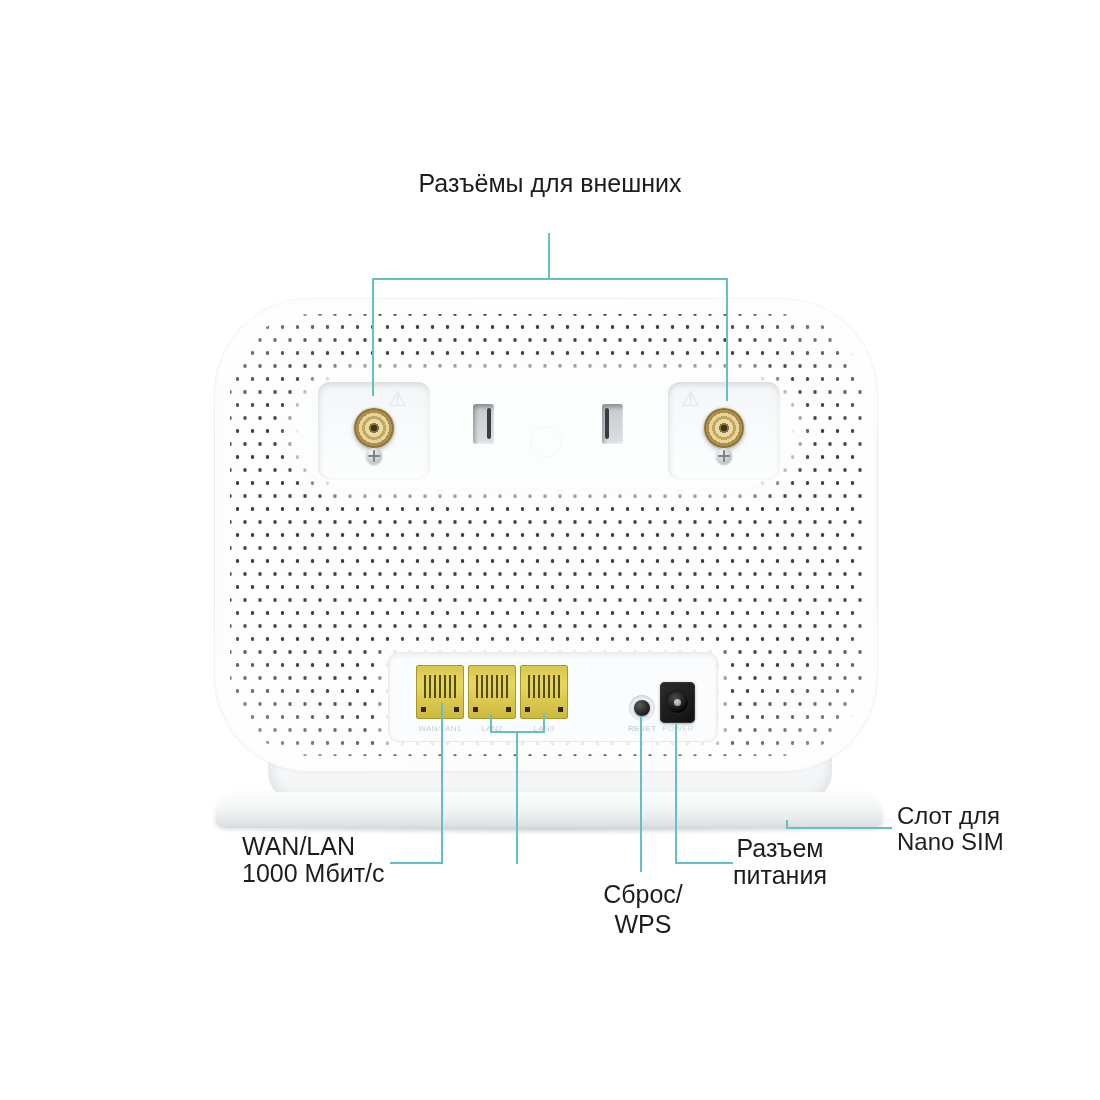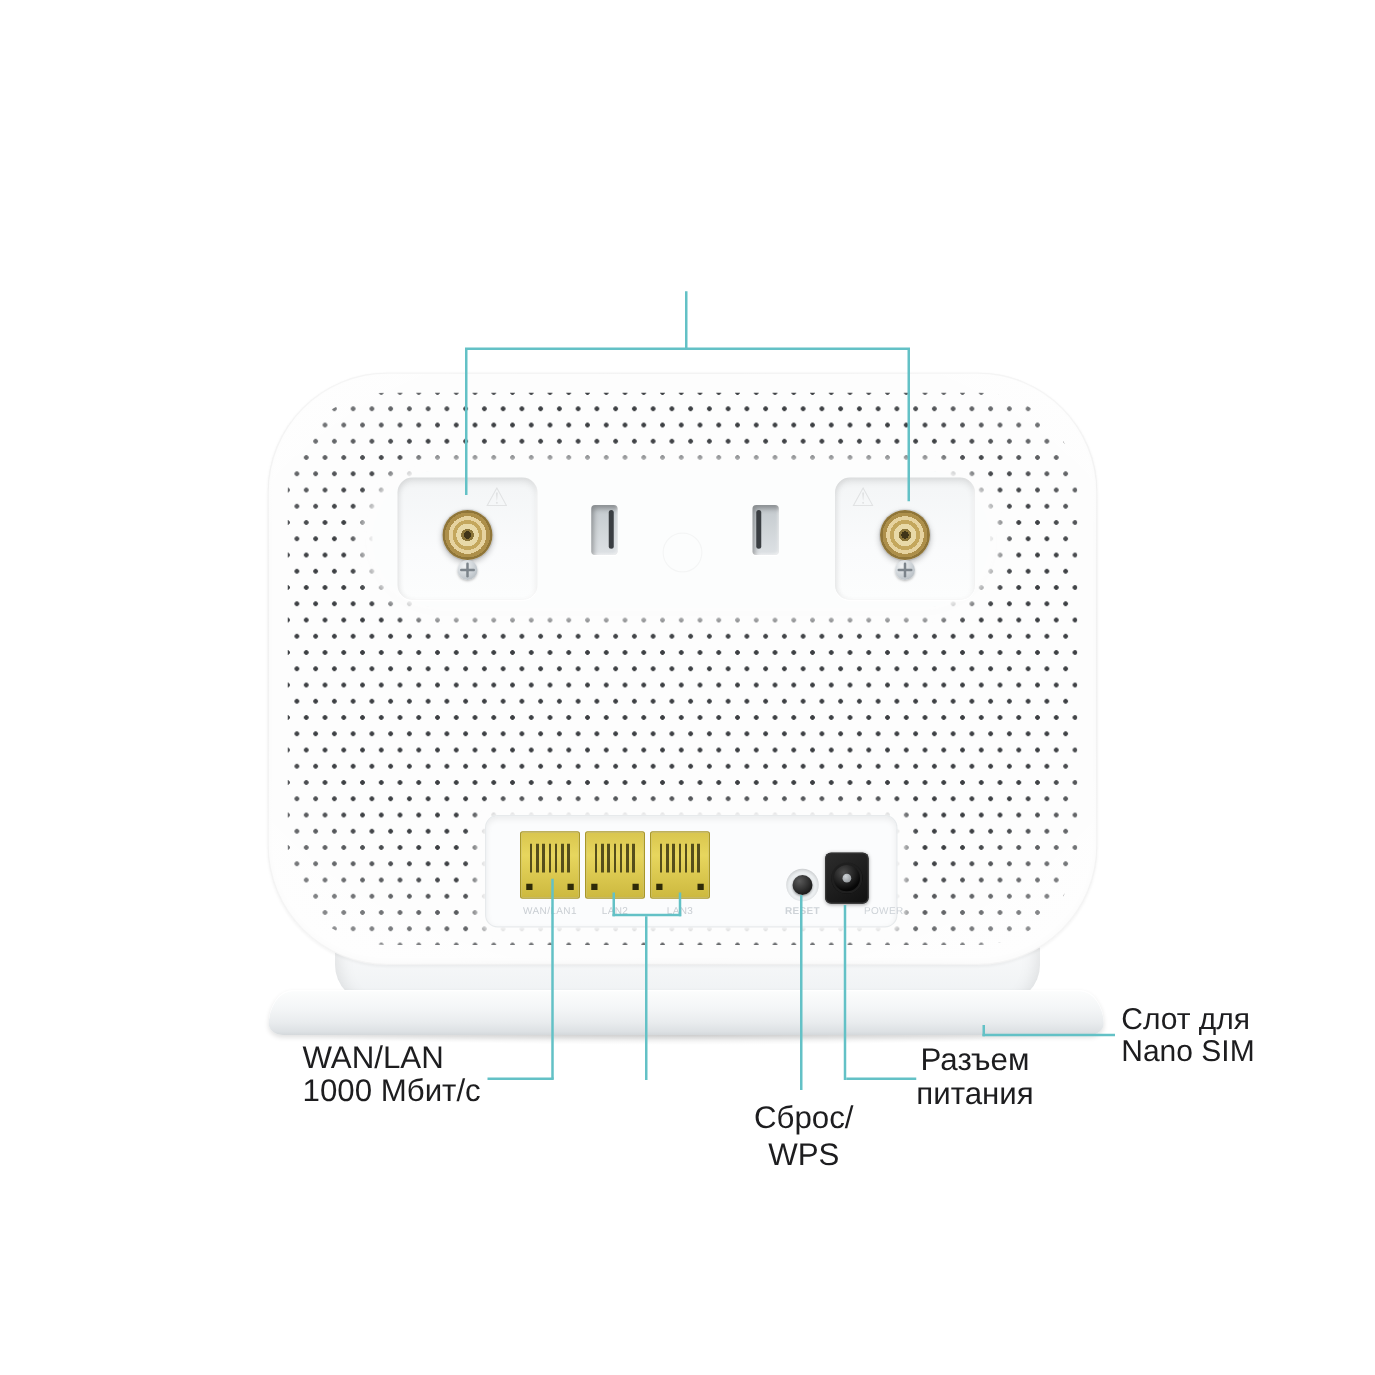--- a/index.html
+++ b/index.html
@@ -82,21 +82,21 @@
   .dc-jack{position:absolute;left:271px;top:29px;width:35px;height:41px;border-radius:5px;
     background:linear-gradient(145deg,#2d2d2d,#101010);
     box-shadow:0 1px 3px rgba(0,0,0,0.35), inset 0 0 0 1px #353535;}
   .dc-jack::before{content:"";position:absolute;left:5px;top:8px;width:25px;height:25px;border-radius:50%;
     background:radial-gradient(circle at 40% 32%,#4c4c4c,#070707 62%);
     box-shadow:inset 0 0 0 2px #1f1f1f;}
   .dc-jack::after{content:"";position:absolute;left:14px;top:17px;width:7px;height:7px;border-radius:50%;
     background:radial-gradient(circle at 35% 30%,#cfd4d8,#85898d);}
   .jack-label{position:absolute;top:71px;font-size:8px;color:#ced3d8;letter-spacing:0.3px;text-align:center;}
   .jack-label.reset{left:228px;width:50px;font-weight:bold;}
-  .jack-label.power{left:264px;width:50px;padding-left:29px;}
+  .jack-label.power{left:264px;width:50px;}
 
   
   .stand-neck{position:absolute;left:268px;top:758px;width:564px;height:44px;z-index:1;
     background:linear-gradient(180deg,#f8f9fa 0%,#eef1f3 100%);
     border-radius:0 0 30px 30px;
     box-shadow:inset 10px 0 14px -8px rgba(0,0,0,0.10), inset -10px 0 14px -8px rgba(0,0,0,0.10);}
   .ground-shadow{position:absolute;left:235px;top:820px;width:630px;height:16px;z-index:0;
     background:radial-gradient(ellipse,rgba(0,0,0,0.10),rgba(0,0,0,0) 70%);}
   .stand-base{position:absolute;left:215px;top:792px;width:668px;height:36px;z-index:3;
     border-radius:30px 30px 18px 18px / 42px 42px 14px 14px;
@@ -174,20 +174,21 @@
   <div class="line" style="left: 516px; top: 733px; width: 2px; height: 131px; background: rgb(99, 193, 198);"></div>
 
   <div class="line" style="left: 640px; top: 716px; width: 2px; height: 156px; background: rgb(99, 193, 198);"></div>
   <div class="line" style="left: 675px; top: 724px; width: 2px; height: 140px; background: rgb(99, 193, 198);"></div>
   <div class="line" style="left: 677px; top: 862px; width: 56px; height: 2px; background: rgb(99, 193, 198);"></div>
 
   <div class="line" style="left: 786px; top: 827px; width: 106px; height: 2px; background: rgb(99, 193, 198);"></div>
   <div class="line" style="left: 786px; top: 820px; width: 2px; height: 9px; background: rgb(99, 193, 198);"></div>
 
   <div class="ann ann-antennas">
+    <div>Разъёмы для внешних</div>
   </div>
   <div class="ann ann-wanlan">
     <div>WAN/LAN</div>
     <div>1000 Мбит/с</div>
   </div>
   <div class="ann ann-reset">
     <div>Сброс/</div>
     <div>WPS</div>
   </div>
   <div class="ann ann-power">

